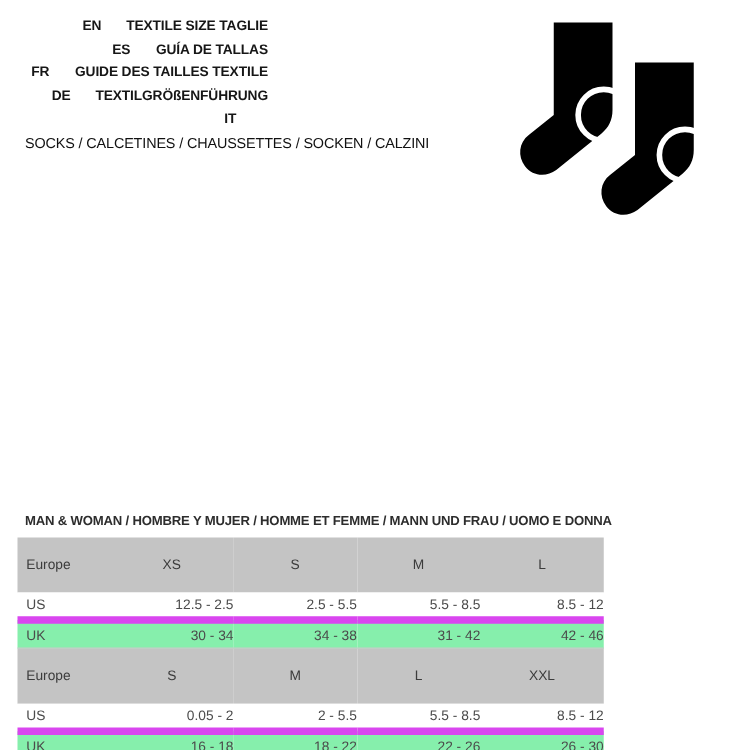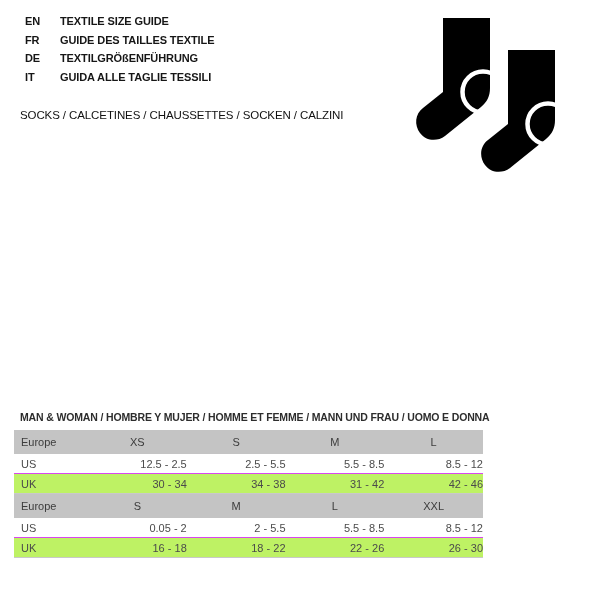--- a/index.html
+++ b/index.html
@@ -3,21 +3,21 @@
 <meta charset="utf-8">
 <style>
   html,body{margin:0;padding:0;}
   body{
     width:600px;height:600px;background:#ffffff;position:relative;
     font-family:"Liberation Sans",sans-serif;overflow:hidden;
     -webkit-font-smoothing:antialiased;
   }
   
   .lang-list{position:absolute;left:25px;top:12px;}
-  .lang-row{display:flex;line-height:18.5px;}
+  .lang-row{display:flex;line-height:18.5px;justify-content:flex-end;}
   .lang-code{width:35px;font-size:11px;font-weight:700;color:#161616;letter-spacing:-0.1px;}
   .lang-label{font-size:11px;font-weight:700;color:#161616;letter-spacing:-0.1px;white-space:nowrap;}
   
   .category-line{
     position:absolute;left:20px;top:109px;font-size:11.5px;font-weight:400;
     color:#111111;letter-spacing:-0.1px;white-space:nowrap;
   }
   
   .socks-wrap{position:absolute;left:403px;top:10px;width:170px;height:170px;}
   
@@ -27,49 +27,52 @@
     padding-left:6px;margin:0 0 7px 0;letter-spacing:-0.15px;white-space:nowrap;
   }
   .size-table-title.second{margin-top:27px;}
   table.size-table{
     border-collapse:collapse;table-layout:fixed;width:469px;
     font-size:11px;border-bottom:1px solid #c9c9c9;
   }
   table.size-table col.region-col{width:74px;}
   table.size-table th{
     background:#c4c4c4;height:16px;font-weight:400;color:#3c3c3c;
-    text-align:center;padding:4px;
+    text-align:center;padding:14px;
   }
   table.size-table th.region-head{text-align:left;padding-left:7px;}
   table.size-table td{
     height:19px;color:#4b4b4b;text-align:right;padding:0;
   }
   table.size-table td.region-cell{text-align:left;padding-left:7px;}
   table.size-table tr.row-us{background:#ffffff;}
-  table.size-table tr.row-uk{background:#bef264;border-top:1px solid #d946ef;}
+  table.size-table tr.row-uk{background:#86efac;border-top:6px solid #d946ef;}
 </style>
 </head>
 <body>
 
 <div class="lang-list">
   <div class="lang-row">
     <span class="lang-code">EN</span>
-    <span class="lang-label">TEXTILE SIZE GUIDE</span>
+    <span class="lang-label">TEXTILE SIZE TAGLIE</span>
+  </div>
+  <div class="lang-row">
+    <span class="lang-code">ES</span>
+    <span class="lang-label">GUÍA DE TALLAS</span>
   </div>
   <div class="lang-row">
     <span class="lang-code">FR</span>
     <span class="lang-label">GUIDE DES TAILLES TEXTILE</span>
   </div>
   <div class="lang-row">
     <span class="lang-code">DE</span>
     <span class="lang-label">TEXTILGRÖßENFÜHRUNG</span>
   </div>
   <div class="lang-row">
     <span class="lang-code">IT</span>
-    <span class="lang-label">GUIDA ALLE TAGLIE TESSILI</span>
   </div>
 </div>
 
 <div class="category-line">SOCKS / CALCETINES / CHAUSSETTES / SOCKEN / CALZINI</div>
 
 <div class="socks-wrap">
   <svg width="170" height="170" viewBox="403 10 170 170" xmlns="http://www.w3.org/2000/svg" aria-hidden="true">
     <path d="M443,18 h47 v70 c0,8 -3,14 -9,19 l-36,29 c-8,6 -19,5 -25,-3 c-6,-8 -5,-19 3,-25 l20,-16 z" fill="#000000"></path>
     <circle cx="483" cy="92" r="20.5" fill="none" stroke="#ffffff" stroke-width="4.5"></circle>
     <path d="M508,50 h47 v70 c0,8 -3,14 -9,19 l-36,29 c-8,6 -19,5 -25,-3 c-6,-8 -5,-19 3,-25 l20,-16 z" fill="#000000"></path>

